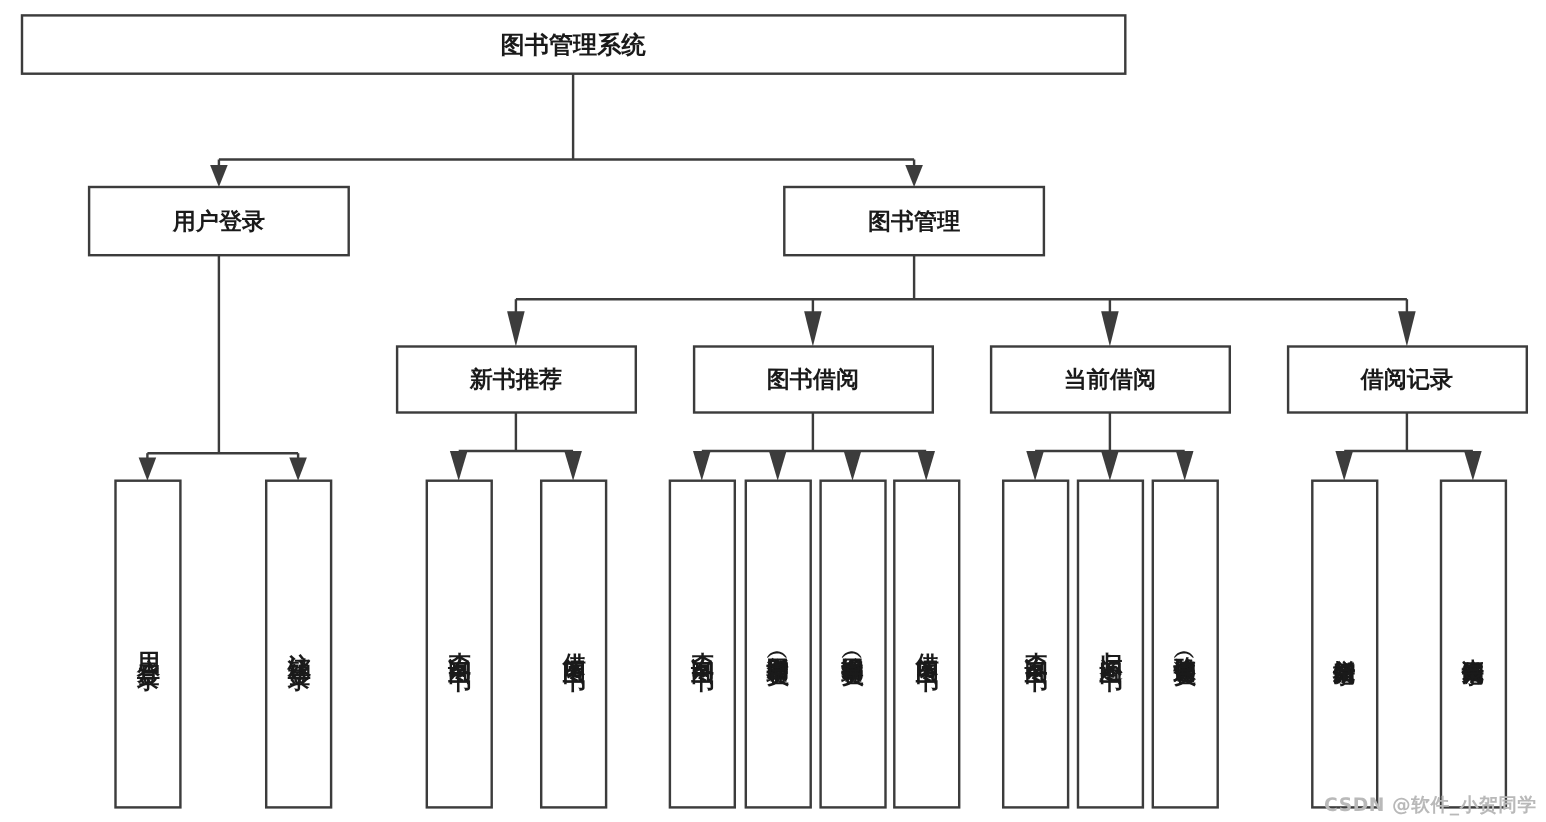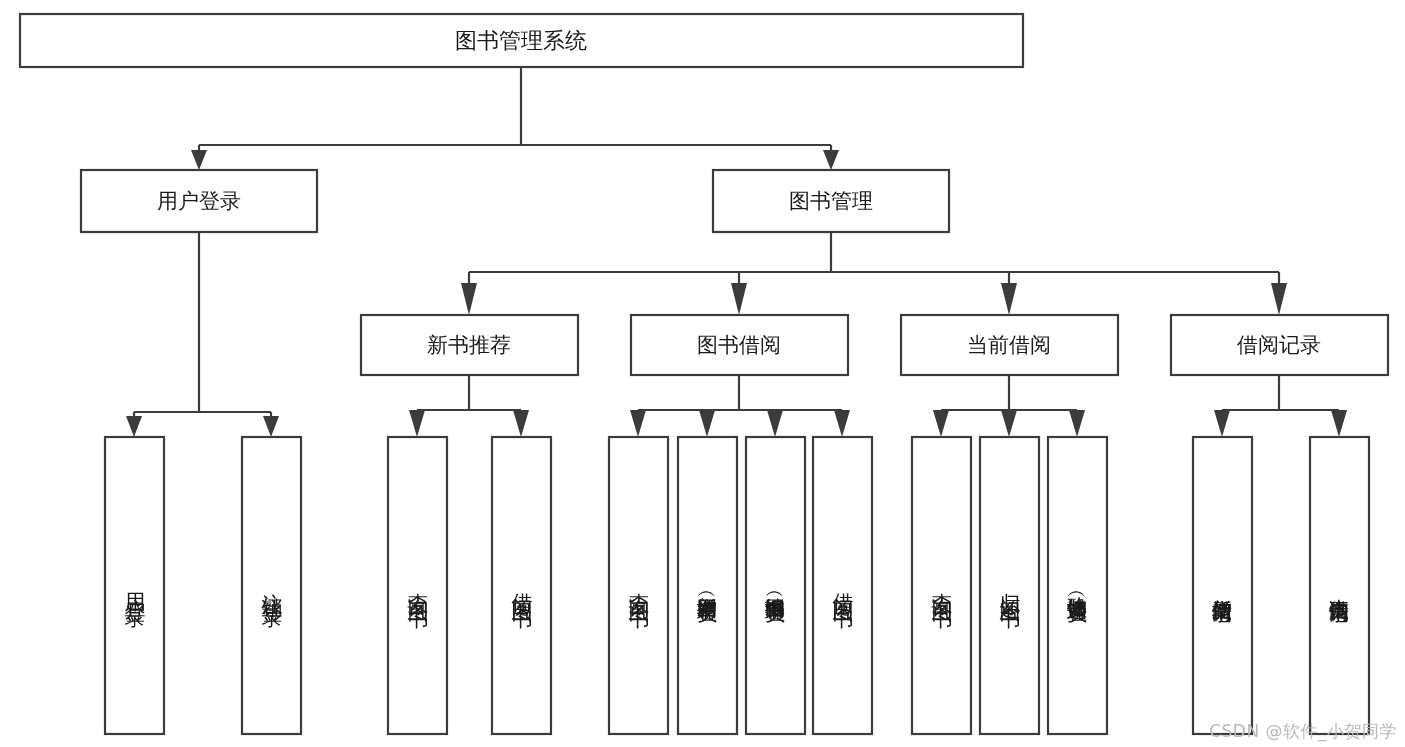--- a/index.html
+++ b/index.html
@@ -12,20 +12,21 @@
     width: 1405px;
     height: 747px;
     font-family: "DejaVu Sans", "Liberation Sans", sans-serif;
     overflow: hidden;
     position: relative;
   }
   #diagram-root {
     position: relative;
     width: 1405px;
     height: 747px;
+    font-weight: bold;
   }
   svg#tree-svg {
     position: absolute;
     top: 0;
     left: 0;
     width: 1405px;
     height: 747px;
     display: block;
   }
   .node-box {

